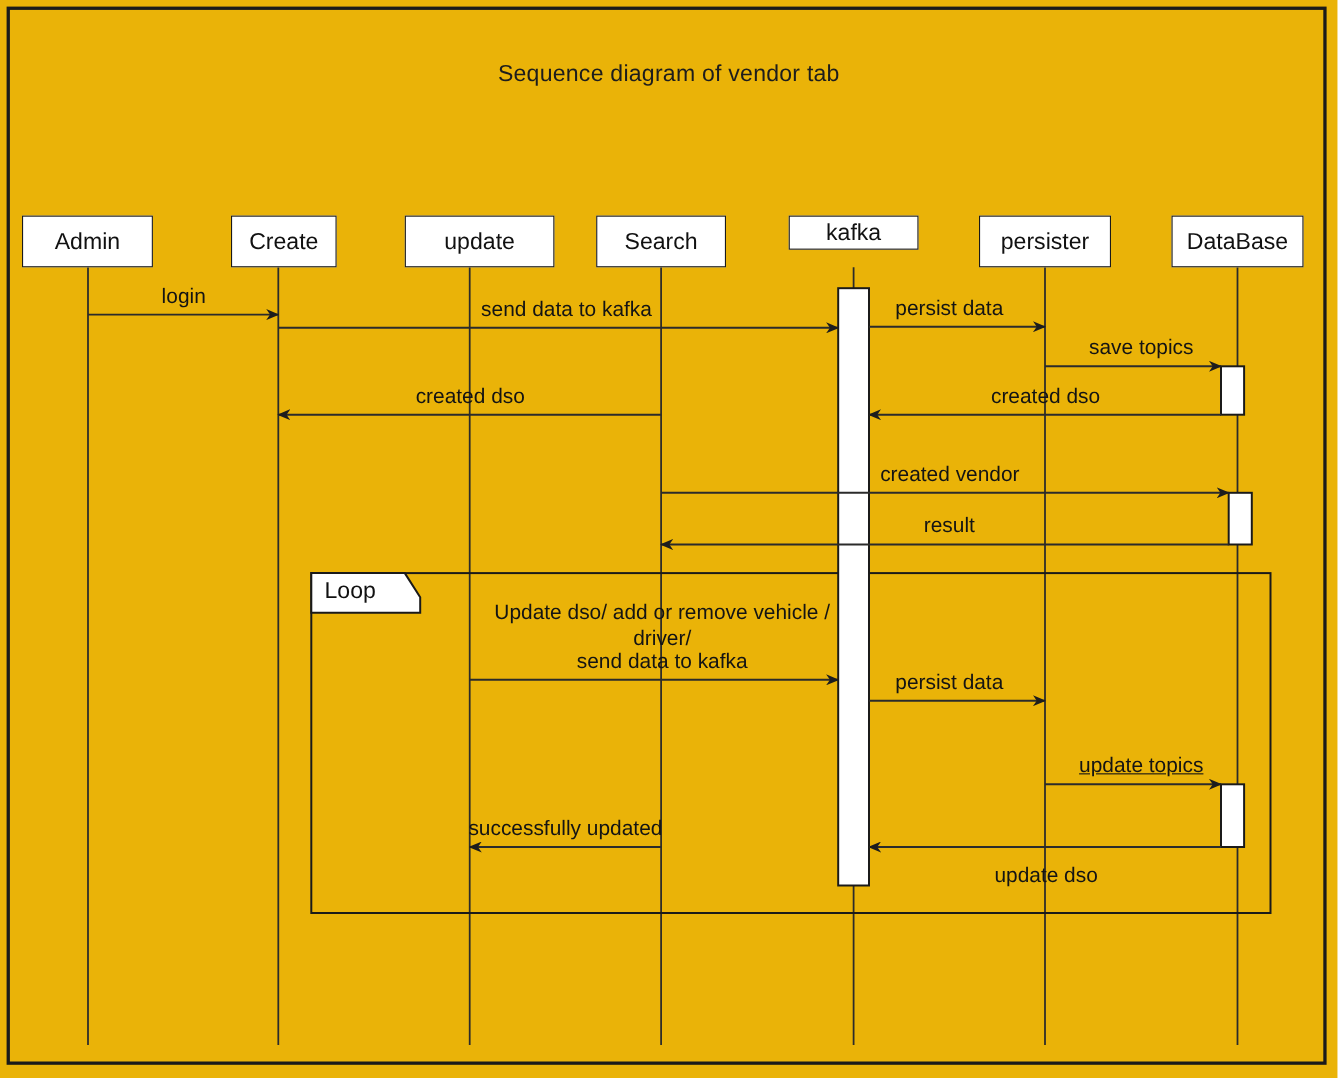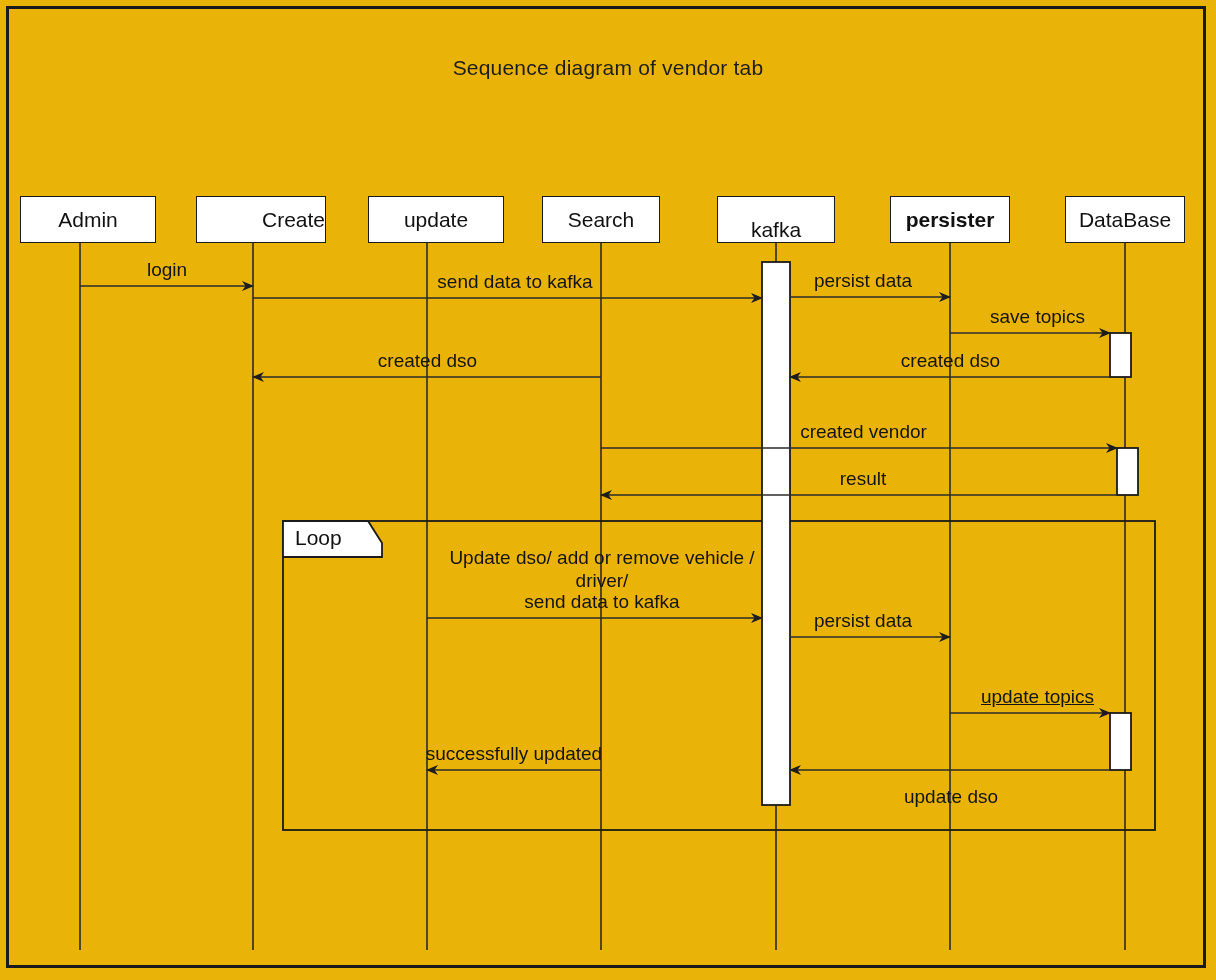--- a/index.html
+++ b/index.html
@@ -121,36 +121,36 @@
         <line x1="1117" y1="495" x2="601" y2="495" stroke="#2b2b2b" stroke-width="1.7" marker-end="url(#arrow-left)"></line>
         <line x1="427" y1="618" x2="762" y2="618" stroke="#2b2b2b" stroke-width="1.7" marker-end="url(#arrow-right)"></line>
         <line x1="790" y1="637" x2="950" y2="637" stroke="#2b2b2b" stroke-width="1.7" marker-end="url(#arrow-right)"></line>
         <line x1="950" y1="713" x2="1110" y2="713" stroke="#2b2b2b" stroke-width="1.7" marker-end="url(#arrow-right)"></line>
         <line x1="1110" y1="770" x2="790" y2="770" stroke="#2b2b2b" stroke-width="1.7" marker-end="url(#arrow-left)"></line>
         <line x1="601" y1="770" x2="427" y2="770" stroke="#2b2b2b" stroke-width="1.7" marker-end="url(#arrow-left)"></line>
       </g>
   </svg>
 
   <div id="actor-boxes-layer">
-      <div class="actor-box" style="left: 20px; top: 196px; width: 136px; height: 47px;">
+      <div class="actor-box" style="left: 20px; top: 196px; width: 119px; height: 47px;">
         <span>Admin</span>
       </div>
-      <div class="actor-box" style="left: 196px; top: 196px; width: 130px; height: 47px; justify-content: flex-end;">
+      <div class="actor-box" style="left: 210px; top: 196px; width: 96px; height: 47px;">
         <span>Create</span>
       </div>
       <div class="actor-box" style="left: 368px; top: 196px; width: 136px; height: 47px;">
         <span>update</span>
       </div>
       <div class="actor-box" style="left: 542px; top: 196px; width: 118px; height: 47px;">
         <span>Search</span>
       </div>
-      <div class="actor-box" style="left: 717px; top: 196px; width: 118px; height: 47px; align-items: flex-end;">
+      <div class="actor-box" style="left: 717px; top: 196px; width: 118px; height: 31px;">
         <span>kafka</span>
       </div>
-      <div class="actor-box" style="left: 890px; top: 196px; width: 120px; height: 47px; font-weight: bold;">
+      <div class="actor-box" style="left: 890px; top: 196px; width: 120px; height: 47px;">
         <span>persister</span>
       </div>
       <div class="actor-box" style="left: 1065px; top: 196px; width: 120px; height: 47px;">
         <span>DataBase</span>
       </div>
     </div>
   <div id="labels-layer">
       <div class="loop-label" style="left: 295px; top: 526px; text-align: center;">Loop</div>
       <div class="msg-label" style="width: 90px; left: 122px; top: 259px;">login</div>
       <div class="msg-label" style="width: 222px; left: 404px; top: 271px;">send data to kafka</div>

